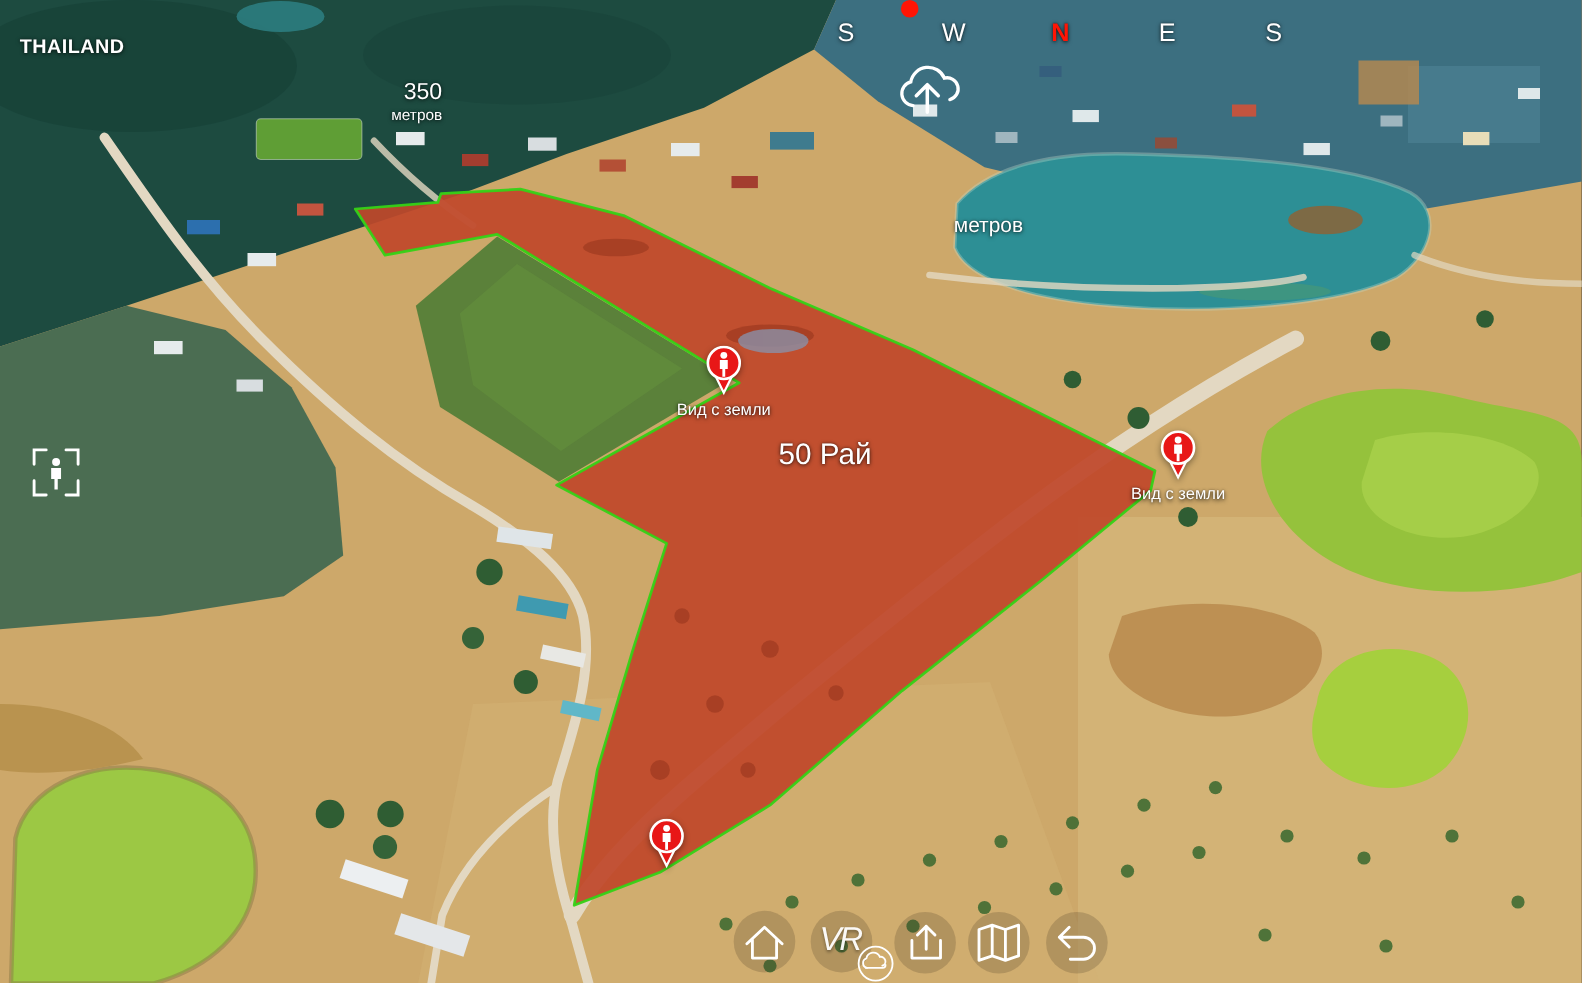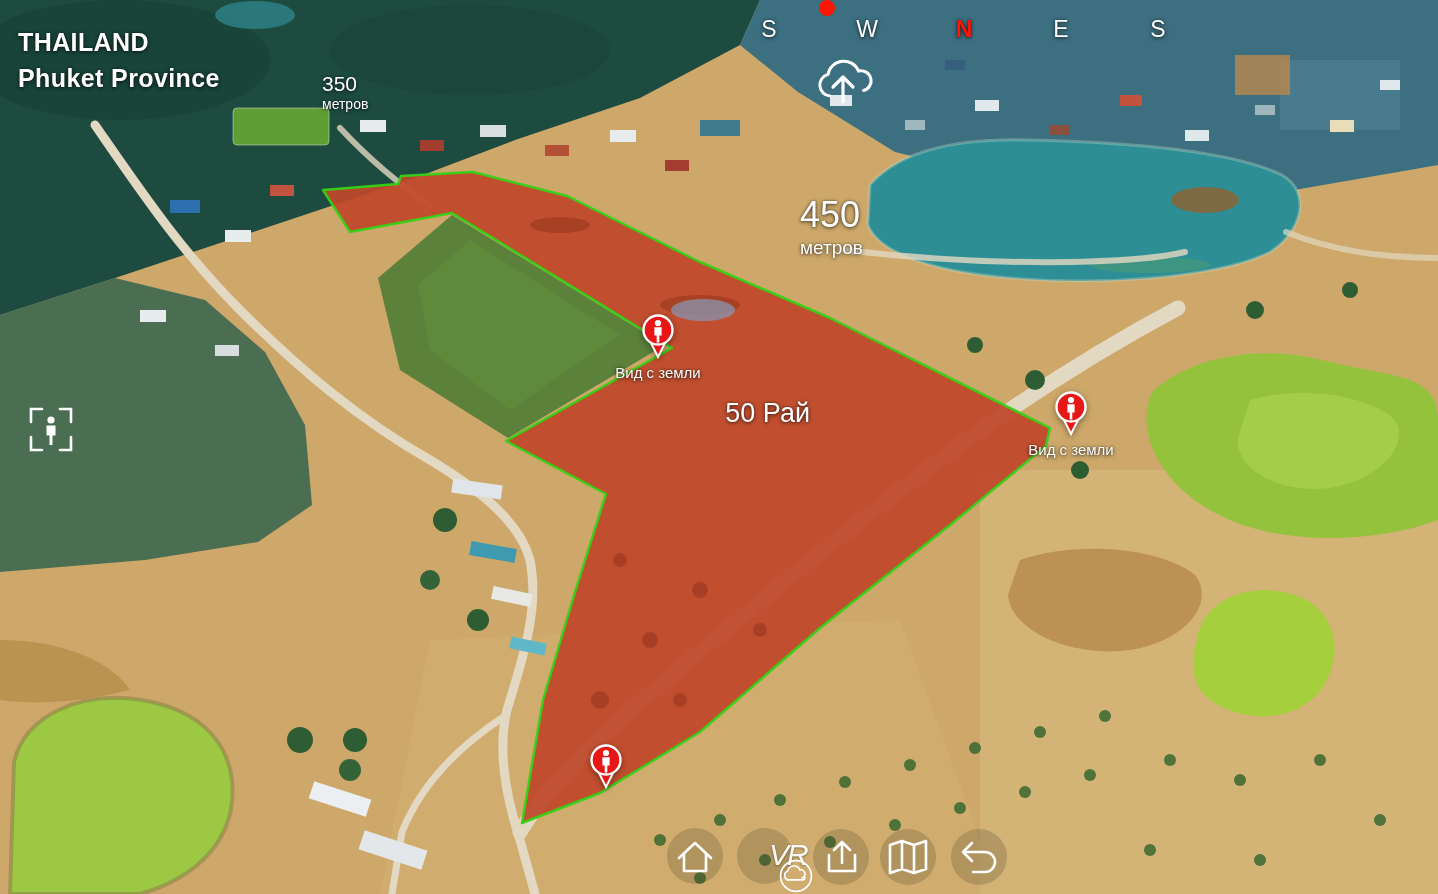--- a/index.html
+++ b/index.html
@@ -2,48 +2,48 @@
 <html><head>
 <meta charset="utf-8">
 <style>
   html,body{margin:0;padding:0;background:#222;}
   .stage{position:relative;width:1438px;height:894px;overflow:hidden;
          font-family:"Liberation Sans",sans-serif;color:#fff;}
   .bg{position:absolute;left:0;top:0;width:1438px;height:894px;display:block;}
   .ovl{position:absolute;text-shadow:0 1px 4px rgba(0,0,0,.65), 0 0 2px rgba(0,0,0,.45);}
   
   .header{left:18px;top:24px;line-height:36px;font-weight:600;letter-spacing:.4px;}
-  .header div{font-size:25px;}
-  
-  .dist{text-align:left;}
+  .header div{font-size:18px;}
+  
+  .dist{text-align:right;}
   .dist .val{display:block;}
   .dist .unit{display:block;}
   .dist-350{left:322px;top:72px;width:80px;}
   .dist-350 .val{font-size:21px;}
   .dist-350 .unit{font-size:14px;margin-top:0px;}
   .dist-450{left:800px;top:194px;width:130px;}
   .dist-450 .val{font-size:36px;font-weight:500;}
   .dist-450 .unit{font-size:19px;margin-top:1px;}
-  .area-label{left:690px;top:398px;width:120px;text-align:right;font-size:27px;font-weight:500;}
+  .area-label{left:690px;top:398px;width:120px;text-align:center;font-size:27px;font-weight:500;}
   
   .compass-letter{top:16px;width:26px;text-align:center;font-size:23px;font-weight:500;}
   .compass-letter.north{color:#ff1505;font-weight:700;}
   .compass-dot{position:absolute;left:819px;top:0px;width:16px;height:16px;border-radius:50%;}
   
   .marker{position:absolute;width:44px;text-align:left;cursor:pointer;}
   .marker svg{display:block;margin:0 auto;filter:drop-shadow(0 2px 3px rgba(0,0,0,.4));}
   .marker-label{position:absolute;top:50px;left:50%;transform:translateX(-50%);
     white-space:nowrap;font-size:15px;color:#fff;
     text-shadow:0 1px 4px rgba(0,0,0,.7), 0 0 2px rgba(0,0,0,.5);}
   
   .icon-btn{position:absolute;cursor:pointer;}
   .icon-btn svg{display:block;}
   .halo{position:absolute;border-radius:50%;background:rgba(70,55,35,.22);}
   .toolbar-vr{font-size:30px;font-weight:400;color:#fff;opacity:.95;font-style:italic;
-    text-shadow:0 1px 3px rgba(0,0,0,.4);letter-spacing:-2px;margin-left:24px;}
+    text-shadow:0 1px 3px rgba(0,0,0,.4);letter-spacing:-2px;}
 </style>
 </head>
 <body>
 
 <div class="stage">
 
   <svg class="bg" viewBox="0 0 1438 894" preserveAspectRatio="none">
 
     <rect x="0" y="0" width="1438" height="894" fill="#cda86a"></rect>
     <rect x="980" y="470" width="458" height="424" fill="#d9bc80" opacity=".55"></rect>
@@ -177,29 +177,27 @@
         <circle cx="760" cy="630" r="7"></circle>
         <circle cx="680" cy="700" r="7"></circle>
       <ellipse cx="700" cy="305" rx="40" ry="10"></ellipse>
         <ellipse cx="560" cy="225" rx="30" ry="8"></ellipse>
     </g>
     <ellipse cx="703" cy="310" rx="32" ry="11" fill="#8a90a8" opacity=".8"></ellipse>
   </svg>
 
   <div class="ovl header">
     <div>THAILAND</div>
-    <div>Phuket Province</div>
   </div>
 
   <div class="ovl dist dist-350">
     <span class="val">350</span>
     <span class="unit">метров</span>
   </div>
   <div class="ovl dist dist-450">
-    <span class="val">450</span>
     <span class="unit">метров</span>
   </div>
 
   <div class="ovl area-label">50 Рай</div>
 
   <div>
     <span class="ovl compass-letter" style="left:756px;">S</span>
     <span class="ovl compass-letter" style="left:854px;">W</span>
     <span class="ovl compass-letter north" style="left:951px;">N</span>
     <span class="ovl compass-letter" style="left:1048px;">E</span>

